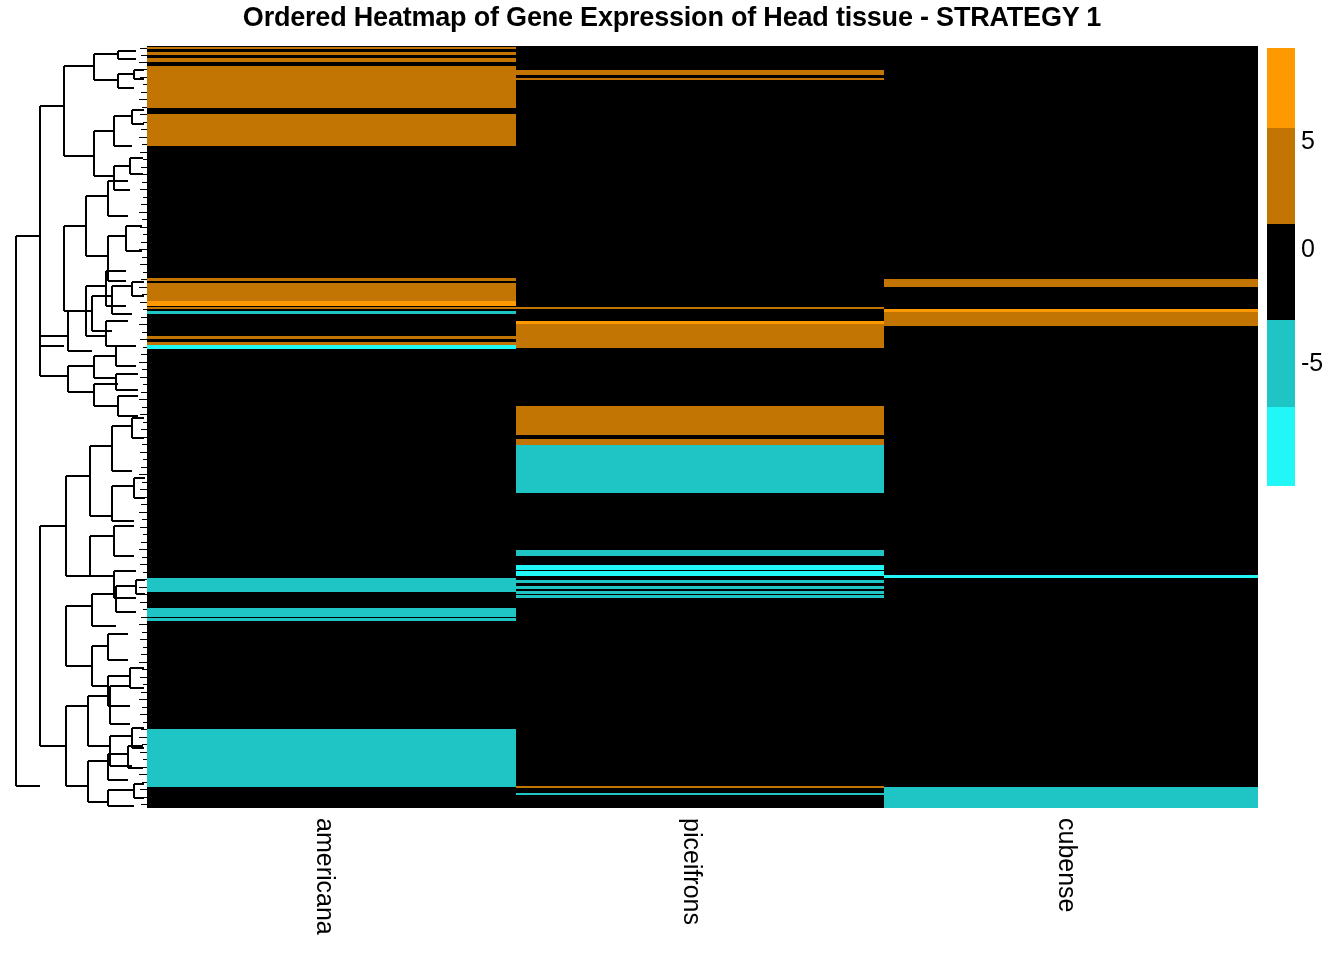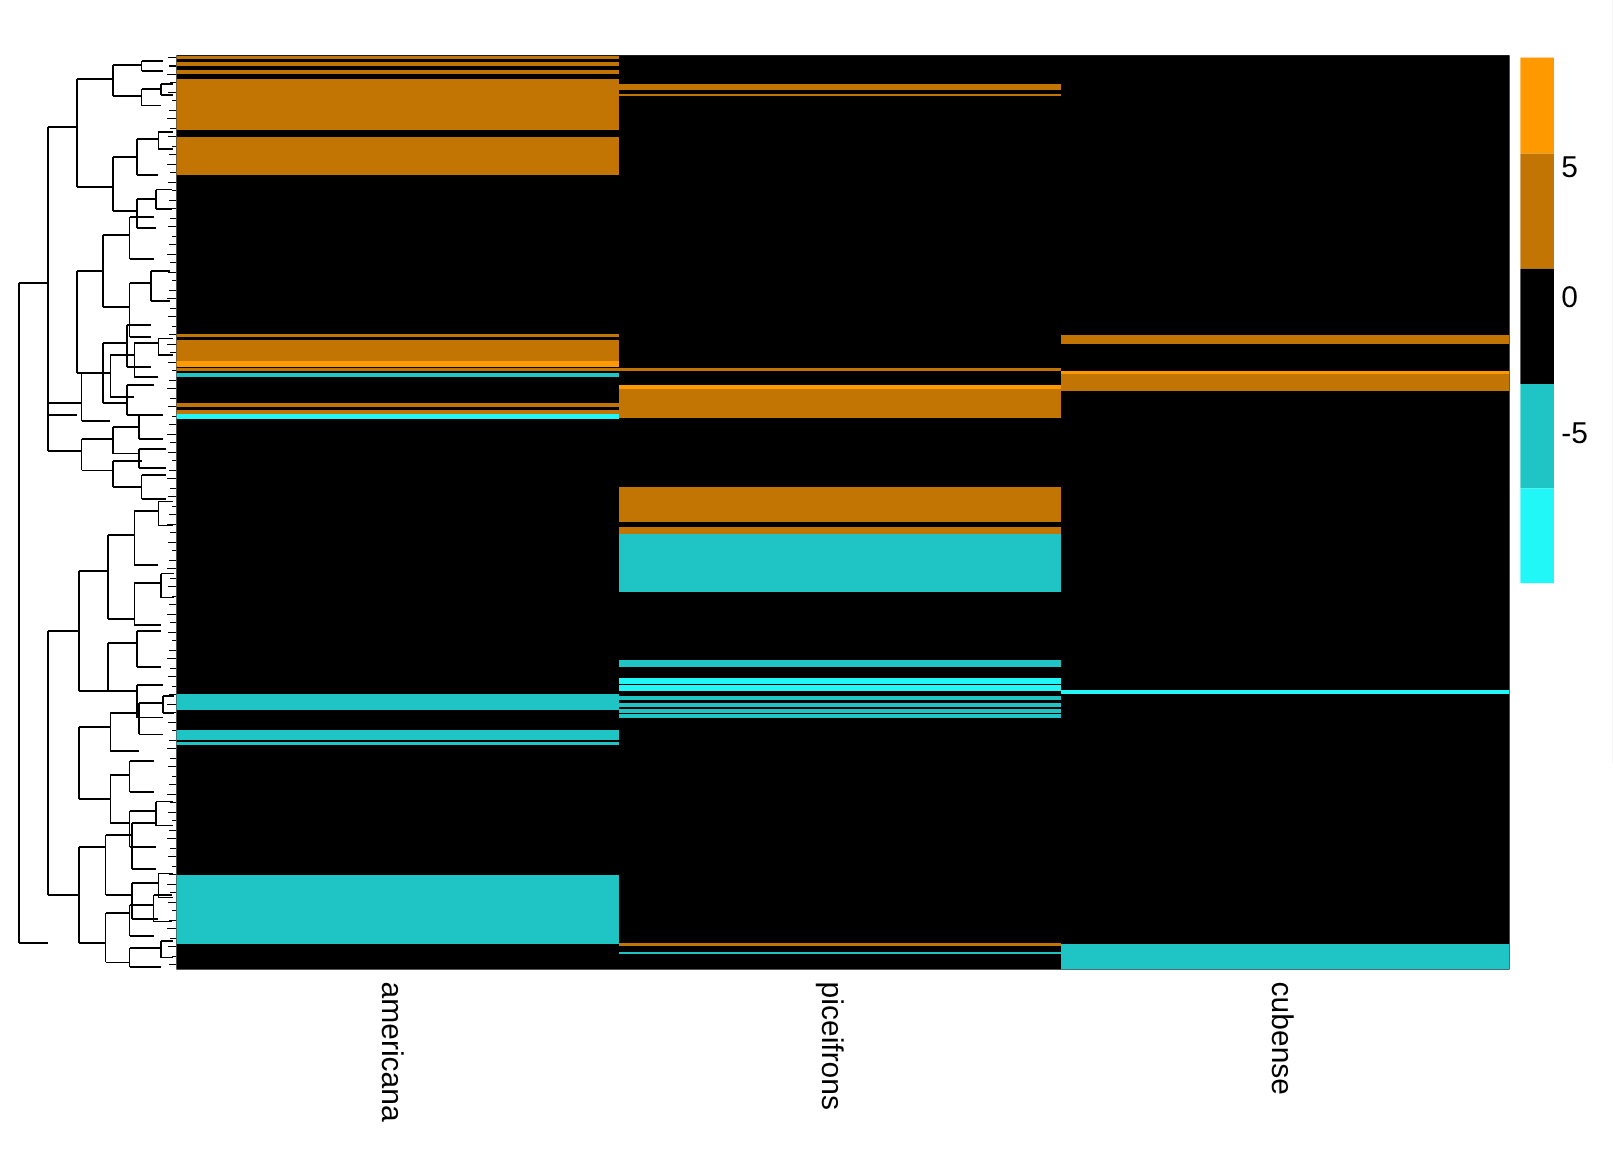--- a/index.html
+++ b/index.html
@@ -91,20 +91,21 @@
     font-size: 25px;
     white-space: nowrap;
     transform: translateY(-50%);
   }
 </style>
 </head>
 <body>
 
 <div id="plot-area">
 
+  <div id="plot-title">Ordered Heatmap of Gene Expression of Head tissue - STRATEGY 1</div>
 
   <div id="dendrogram-panel">
     <svg id="dendrogram-svg" width="139" height="762" viewBox="0 0 139 762">
       <g fill="none" stroke="#000000" stroke-width="1.4" shape-rendering="crispEdges">
 
         <path d="M8 190 L8 740 M8 190 L32 190 M8 740 L32 740"></path>
 
         <path d="M32 60 L32 300 M32 60 L56 60 M32 300 L56 300"></path>
         <path d="M56 20 L56 110 M56 20 L86 20 M56 110 L86 110"></path>
         <path d="M86 8 L86 34 M86 8 L110 8 M86 34 L110 34"></path>

